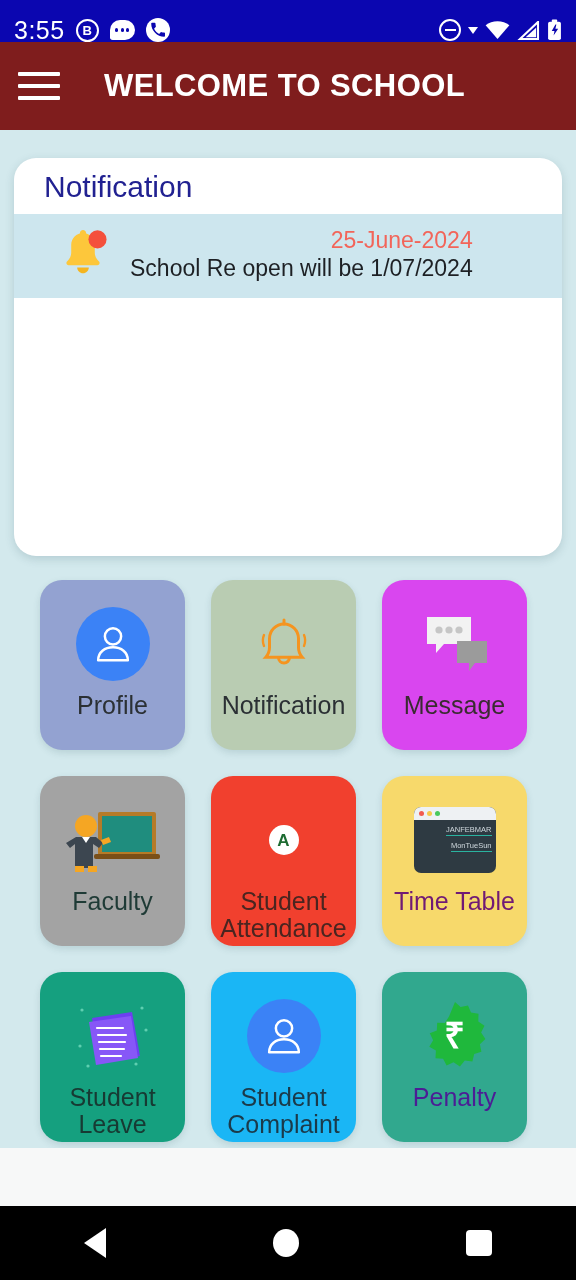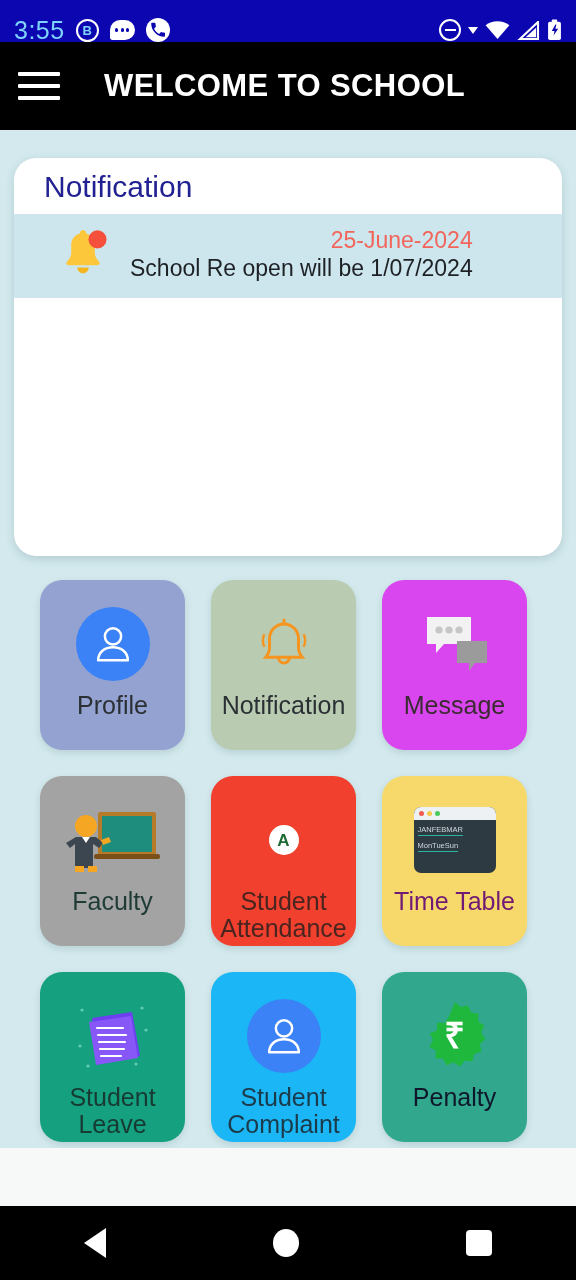--- a/index.html
+++ b/index.html
@@ -8,21 +8,21 @@
     font-family: "Liberation Sans", sans-serif;
     background: #000;
     overflow: hidden;
   }
   .phone { position: relative; width: 576px; height: 1280px; background: #d3e9ed; }
 
   
   .statusbar {
     position: absolute; top: 0; left: 0; width: 576px; height: 60px;
     background: #0b06b0; display: flex; align-items: center;
-    padding: 0 14px; color: #7dd3fc;
+    padding: 0 14px; color: #ffffff;
   }
   .sb-left { display: flex; align-items: center; gap: 11px; }
   .sb-time { font-size: 25px; font-weight: 500; letter-spacing: .5px; }
   .sb-right { margin-left: auto; display: flex; align-items: center; gap: 7px; }
 
   .ic-b {
     width: 23px; height: 23px; border: 2.2px solid #fff; border-radius: 50%;
     display: flex; align-items: center; justify-content: center;
     font-size: 13px; font-weight: 700; line-height: 1;
   }
@@ -43,21 +43,21 @@
   .ic-dnd span { display: block; width: 11px; height: 2.2px; background: #fff; }
   .ic-caret {
     width: 0; height: 0; border-left: 5px solid transparent;
     border-right: 5px solid transparent; border-top: 7px solid #fff;
   }
   .ic-wifi svg, .ic-sig svg, .ic-bat svg { display: block; }
 
   
   .appbar {
     position: absolute; top: 42px; left: 0; width: 576px; height: 88px;
-    background: #000000; display: flex; align-items: center;
+    background: #7f1d1d; display: flex; align-items: center;
   }
   .hamburger {
     width: 58px; margin-left: 18px; display: flex; flex-direction: column;
     gap: 8px; cursor: pointer;
   }
   .hamburger span { display: block; height: 4px; background: #fff; border-radius: 1px; width: 42px; }
   .appbar-title {
     color: #fff; font-size: 31px; font-weight: 600; letter-spacing: .4px;
     margin-left: 28px;
   }
@@ -102,21 +102,21 @@
   }
 
   
   .circ-av { width: 74px; height: 74px; border-radius: 50%; display: flex; align-items: center; justify-content: center; }
 
   
   .tt { width: 82px; height: 66px; border-radius: 7px; overflow: hidden; background: #2e3a42; }
   .tt-bar { height: 13px; background: #eef1f3; display: flex; align-items: center; gap: 3px; padding-left: 5px; }
   .tt-bar i { width: 5px; height: 5px; border-radius: 50%; display: block; }
   .tt-body { padding: 5px 4px; }
-  .tt-row { display: flex; justify-content: flex-start; margin-bottom: 5px; }
+  .tt-row { display: flex; justify-content: flex-end; margin-bottom: 5px; }
   .tt-row span { font-size: 7.5px; color: #cfd8dd; border-bottom: 1.5px solid #2ab3a0; padding-bottom: 1px; }
 
   
   .white-strip {
     position: absolute; top: 1148px; left: 0; width: 576px; height: 58px;
     background: #f7f8f8;
   }
   .navbar {
     position: absolute; top: 1206px; left: 0; width: 576px; height: 74px;
     background: #000; display: flex; align-items: center; justify-content: space-around;
@@ -333,21 +333,21 @@
 
     <div class="tile" style="background:#31a88e">
       <div class="art">
         <div style="position:relative;width:72px;height:72px;display:flex;align-items:center;justify-content:center;">
           <svg width="72" height="72" viewBox="0 0 72 72" style="position:absolute;inset:0;">
             <path d="M36 2l5.6 5.1 7.4-1.7 3 7 7.5 1.4-.2 7.6 6.2 4.4-3.4 6.8 4.3 6.3-5.5 5.3 1.5 7.5-7.2 2.3-1.8 7.4-7.6-.9-4.9 5.9-6.4-4.1-6.9 3.3-3.5-6.8-7.6-.6.4-7.6-6.6-3.8 3.8-6.6-3.3-6.9 7-2.9.4-7.6 7.6.1 4.2-6.3z" fill="#1fb83c"></path>
           </svg>
           <span style="position:relative;color:#fff;font-size:36px;font-weight:700;line-height:1;">₹</span>
         </div>
       </div>
-      <div class="lbl" style="color:#0f172a">Penalty</div>
+      <div class="lbl" style="color:#4c1d95">Penalty</div>
     </div>
 
   </div>
 
   <div class="white-strip"></div>
 
   <div class="navbar">
     <div class="nav-back"></div>
     <div class="nav-home"></div>
     <div class="nav-recent"></div>

